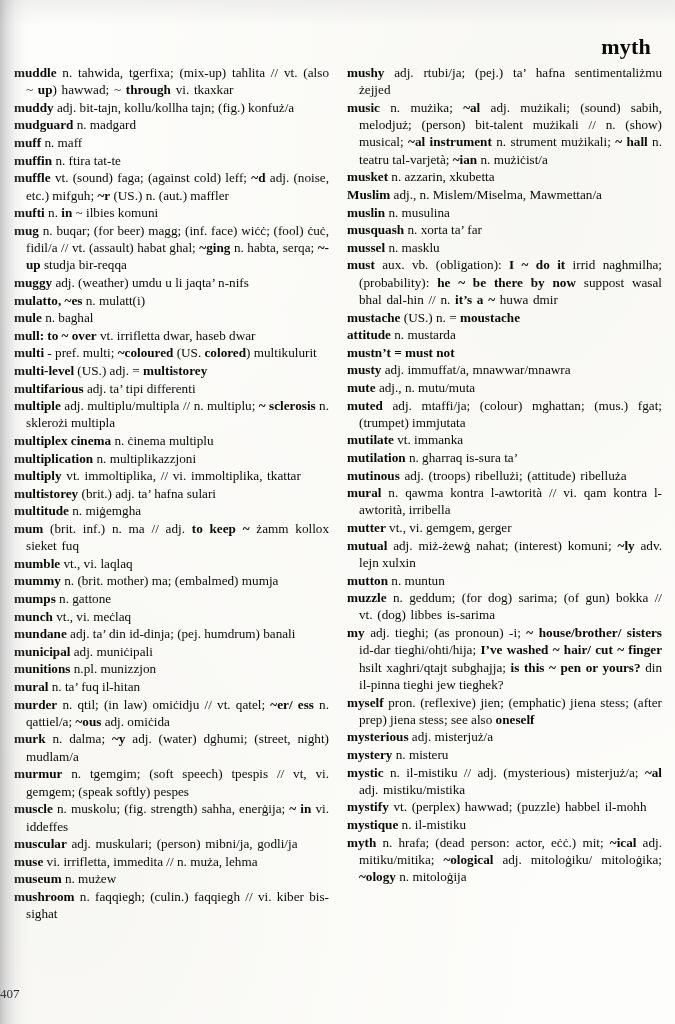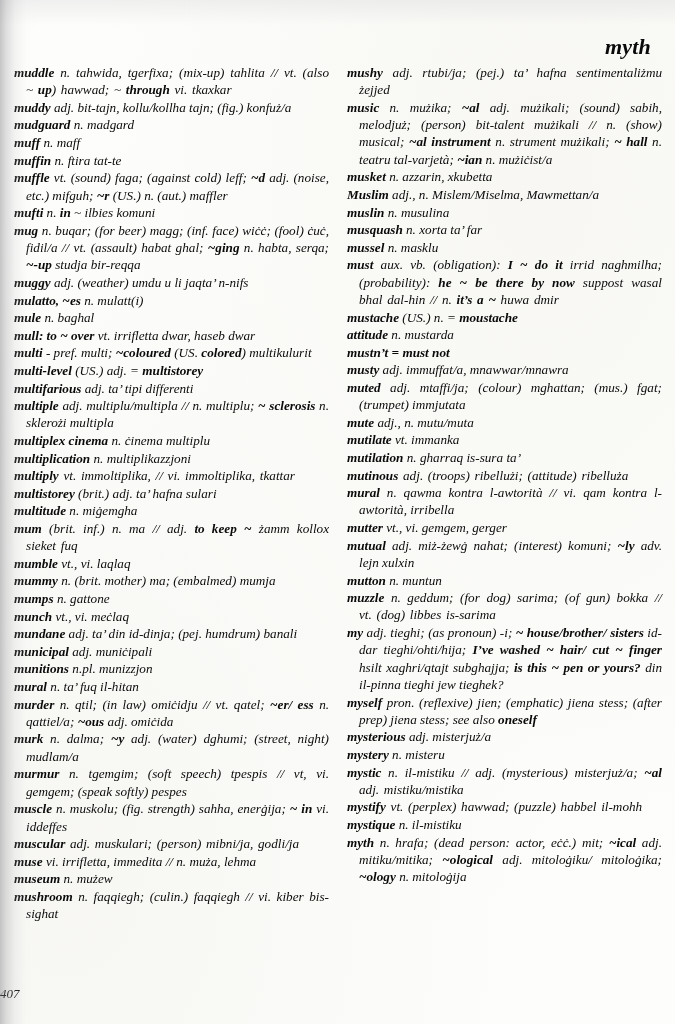--- a/index.html
+++ b/index.html
@@ -8,21 +8,20 @@
     background: #ffffff;
   }
   .page {
     position: relative;
     width: 675px;
     height: 1024px;
     background: #fdfdfb;
     overflow: hidden;
     font-family: "Liberation Serif", "DejaVu Serif", serif;
     color: #0a0a0a;
-    font-style: italic;
   }
   
   .gutter-shadow {
     position: absolute;
     left: 0; top: 0;
     width: 34px; height: 1024px;
     background: linear-gradient(to right,
         rgba(120,120,125,0.42) 0px,
         rgba(150,150,155,0.30) 6px,
         rgba(190,190,195,0.16) 15px,
@@ -154,22 +153,22 @@
         <p class="entry"><b>musket</b> n. azzarin, xkubetta</p>
         <p class="entry"><b>Muslim</b> adj., n. Mislem/Miselma, Mawmettan/a</p>
         <p class="entry"><b>muslin</b> n. musulina</p>
         <p class="entry"><b>musquash</b> n. xorta ta’ far</p>
         <p class="entry"><b>mussel</b> n. masklu</p>
         <p class="entry loose"><b>must</b> aux. vb. (obligation): <b>I ~ do it</b> irrid naghmilha; (probability): <b>he ~ be there by now</b> suppost wasal bhal dal-hin // n. <b>it’s a ~</b> huwa dmir</p>
         <p class="entry"><b>mustache</b> (US.) n. = <b>moustache</b></p>
         <p class="entry"><b>attitude</b> n. mustarda</p>
         <p class="entry"><b>mustn’t = must not</b></p>
         <p class="entry"><b>musty</b> adj. immuffat/a, mnawwar/mnawra</p>
+        <p class="entry"><b>mute</b> adj., n. mutu/muta</p>
         <p class="entry"><b>muted</b> adj. mtaffi/ja; (colour) mghattan; (mus.) fgat; (trumpet) immjutata</p>
-        <p class="entry"><b>mute</b> adj., n. mutu/muta</p>
         <p class="entry"><b>mutilate</b> vt. immanka</p>
         <p class="entry"><b>mutilation</b> n. gharraq is-sura ta’</p>
         <p class="entry loose"><b>mutinous</b> adj. (troops) ribellużi; (attitude) ribelluża</p>
         <p class="entry"><b>mural</b> n. qawma kontra l-awtorità // vi. qam kontra l-awtorità, irribella</p>
         <p class="entry"><b>mutter</b> vt., vi. gemgem, gerger</p>
         <p class="entry"><b>mutual</b> adj. miż-żewġ nahat; (interest) komuni; <b>~ly</b> adv. lejn xulxin</p>
         <p class="entry"><b>mutton</b> n. muntun</p>
         <p class="entry loose"><b>muzzle</b> n. geddum; (for dog) sarima; (of gun) bokka // vt. (dog) libbes is-sarima</p>
         <p class="entry"><b>my</b> adj. tieghi; (as pronoun) -i; <b>~ house/brother/ sisters</b> id-dar tieghi/ohti/hija; <b>I’ve washed ~ hair/ cut ~ finger</b> hsilt xaghri/qtajt subghajja; <b>is this ~ pen or yours?</b> din il-pinna tieghi jew tieghek?</p>
         <p class="entry"><b>myself</b> pron. (reflexive) jien; (emphatic) jiena stess; (after prep) jiena stess; see also <b>oneself</b></p>

